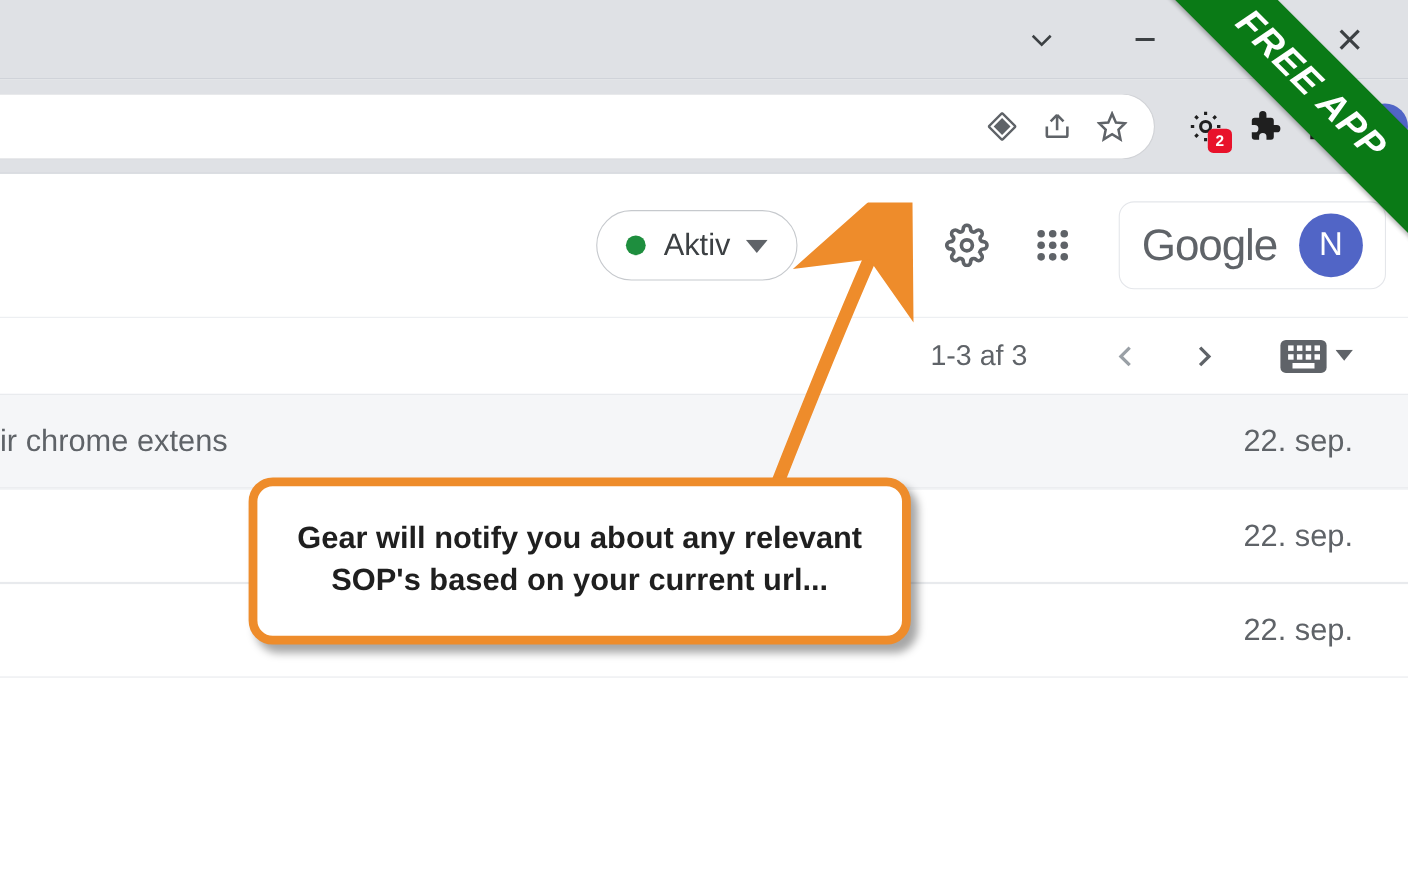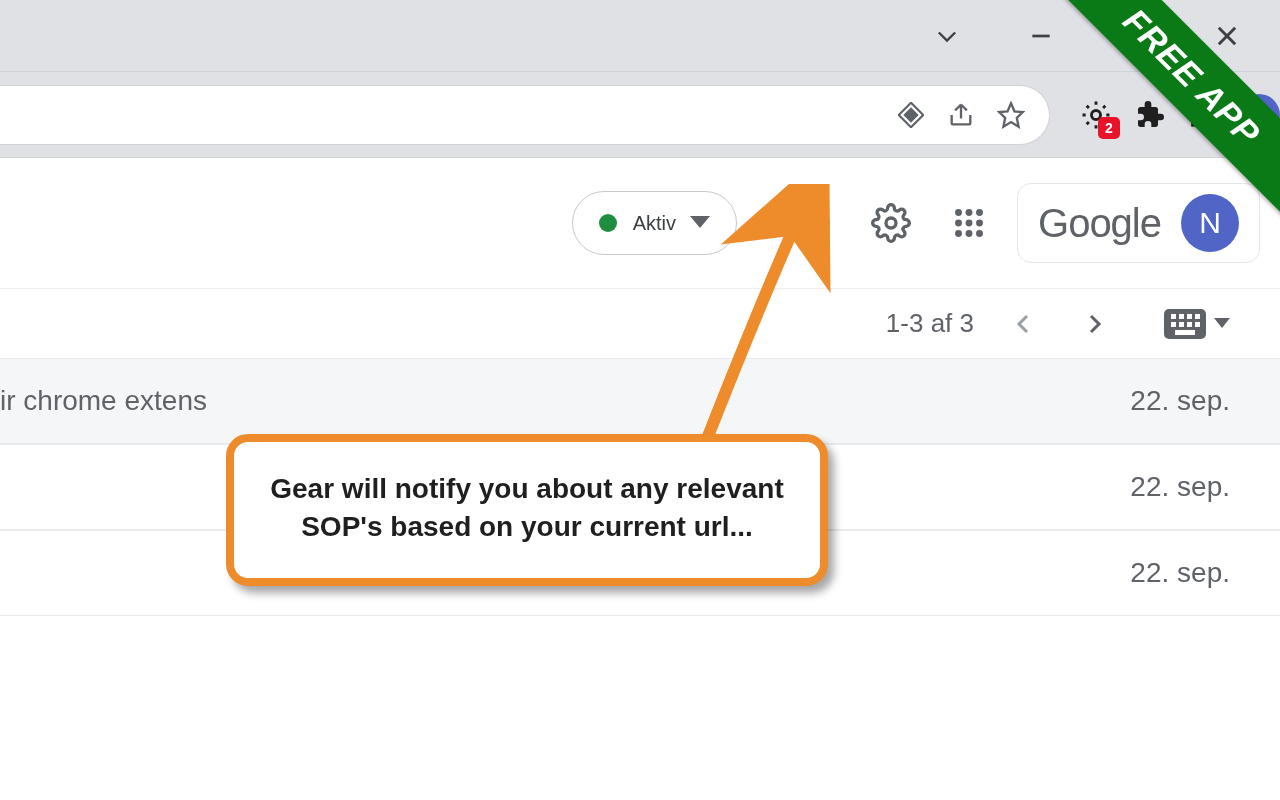--- a/index.html
+++ b/index.html
@@ -41,43 +41,43 @@
 
   
   .app-header {
     position: absolute; top: 158px; left: 0; right: 0; height: 130px;
     background: #ffffff; display: flex; align-items: center; justify-content: flex-end;
     padding-right: 20px;
   }
   .pill {
     height: 64px; border: 1px solid #c6c9cd; border-radius: 32px;
     display: flex; align-items: center; padding: 0 26px; margin-right: 22px;
-    color: #3c4043; font-size: 20px;
+    color: #3c4043; font-size: 28px;
   }
   .pill .dot { width: 18px; height: 18px; border-radius: 50%; background: #1e8e3e; margin-right: 16px;}
   .pill .tri { margin-left: 14px; }
   .hdr-icon { width: 48px; height: 48px; display:flex; align-items:center; justify-content:center; margin-left: 30px; color:#5f6368;}
   .google-card {
     height: 80px; border: 1px solid #e4e6ea; border-radius: 14px;
-    display: flex; align-items: center; padding: 0 20px; margin-left: 24px;
+    display: flex; align-items: center; padding: 0 20px; margin-left: 36px;
   }
   .google-text { font-size: 40px; color:#5f6368; letter-spacing: -1px; }
   .avatar-big {
     width: 58px; height: 58px; border-radius: 50%; background: #5165c6; color:#fff;
     font-size: 30px; font-weight: 500; display:flex; align-items:center; justify-content:center; margin-left: 20px;
   }
 
   
   .pager-row {
     position: absolute; top: 288px; left: 0; right: 0; height: 70px;
     background:#ffffff; display:flex; align-items:center; justify-content:flex-end;
     padding-right: 50px; border-top: 1px solid #eceef1;
     color:#5f6368; font-size: 26px;
   }
-  .pager-text { }
+  .pager-text { margin-right: 40px; }
   .pager-icon { width: 40px; height: 40px; display:flex; align-items:center; justify-content:center; margin-left: 30px;}
   .kbd { width: 42px; height: 30px; background:#5f6368; border-radius:5px; display:flex; align-items:flex-start; justify-content:center; padding-top:5px;}
   .kbd .row { display:flex; gap:3px;}
   .kbd .k { width:5px; height:5px; background:#fff;}
 
   
   .mail-list { position:absolute; top: 358px; left:0; right:0; }
   .mail-row {
     height: 86px; border-top:1px solid #e8eaed; border-bottom:1px solid #e8eaed;
     display:flex; align-items:center; justify-content:space-between; padding: 0 50px 0 0;

